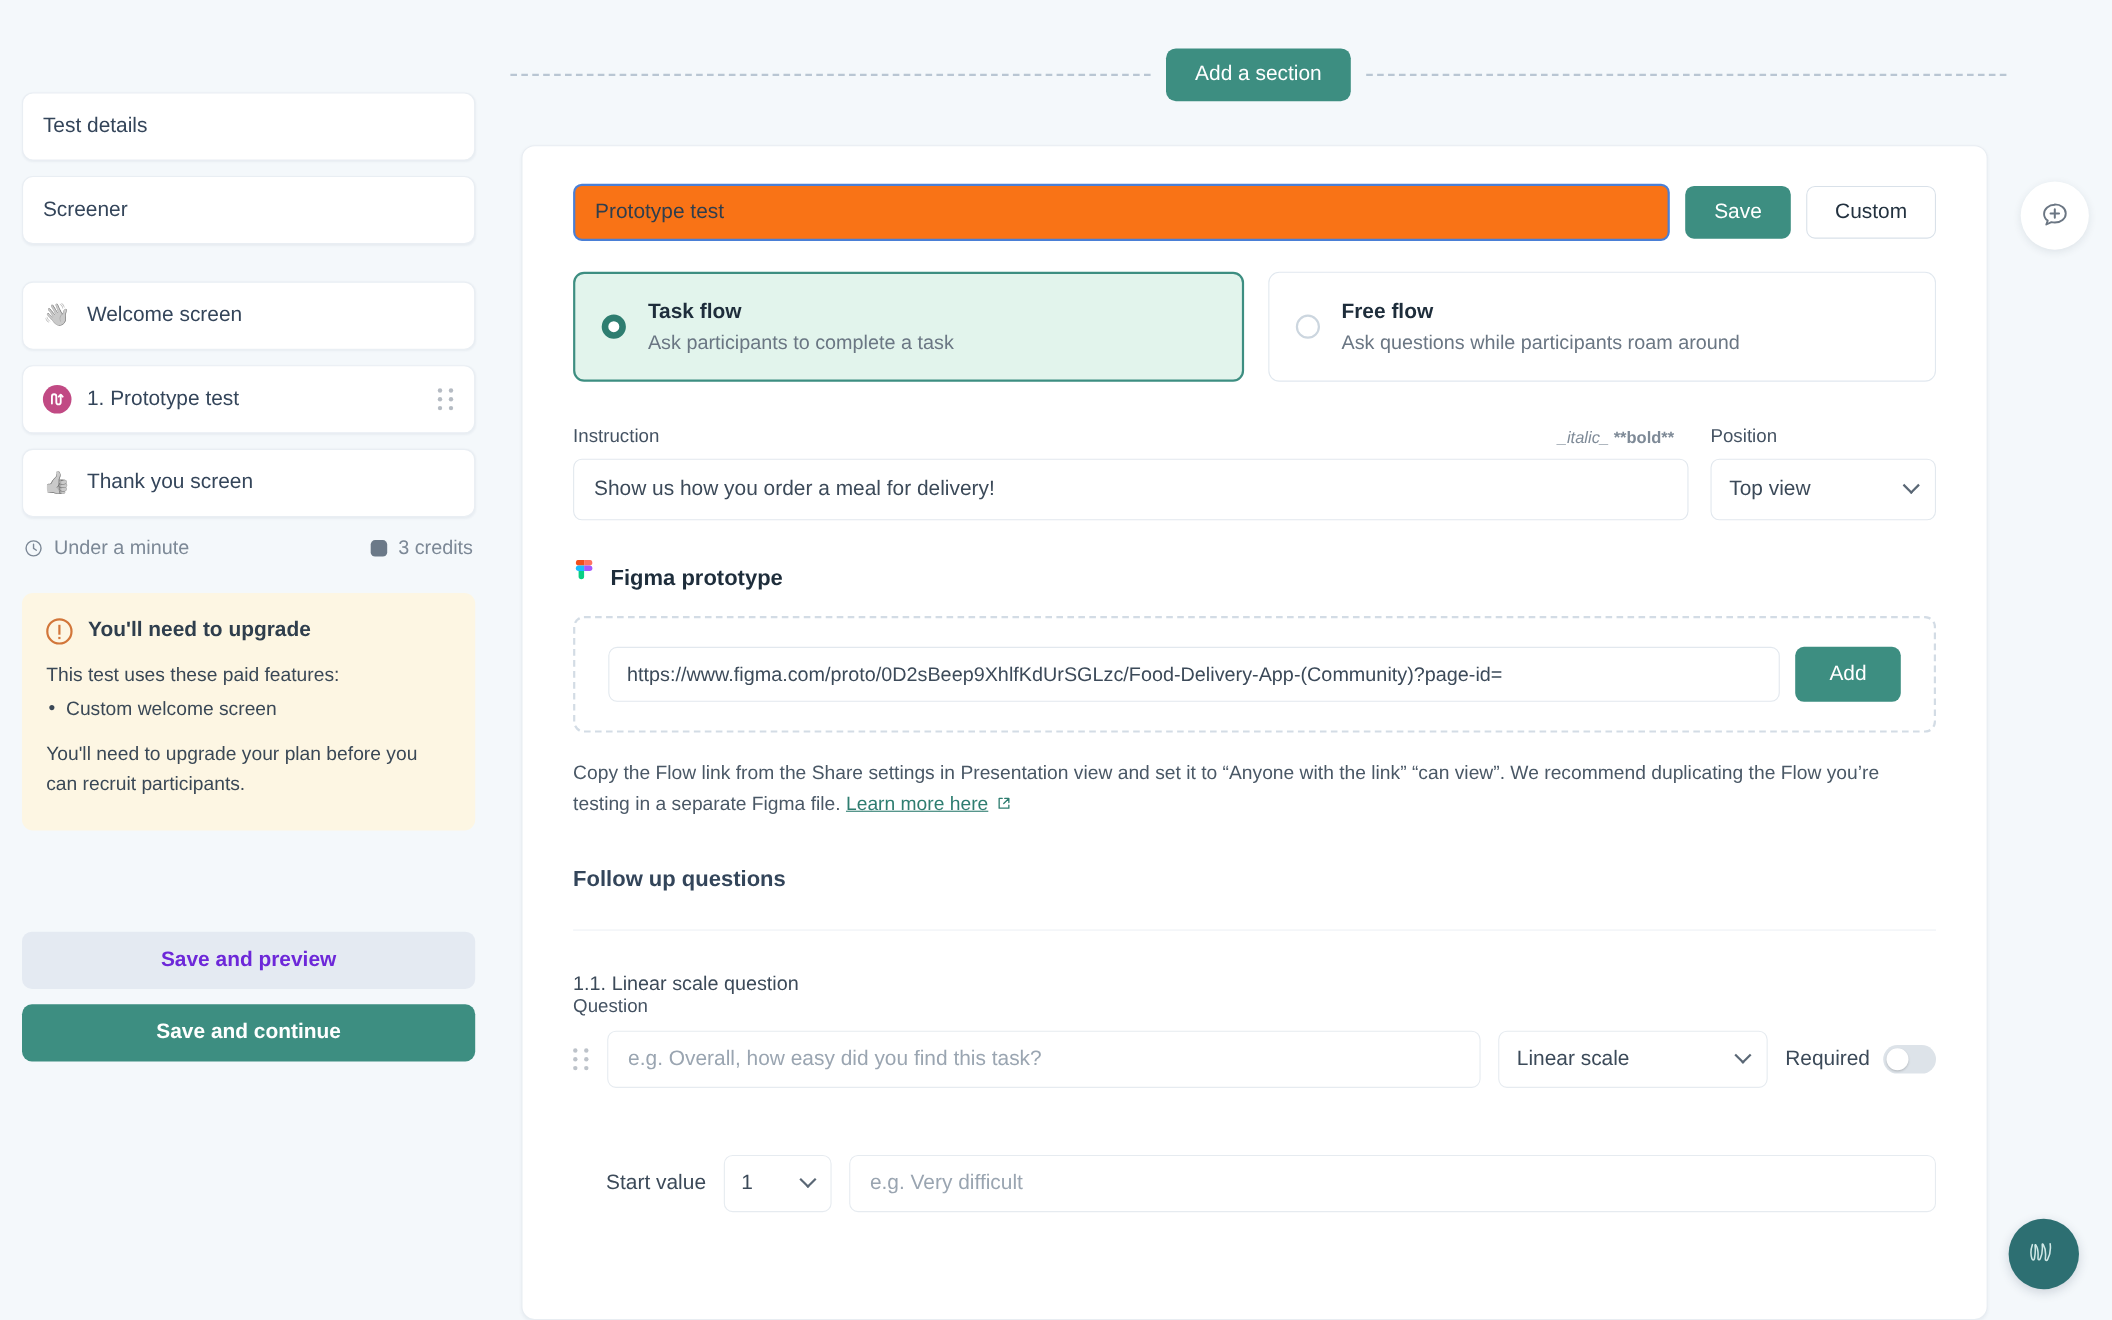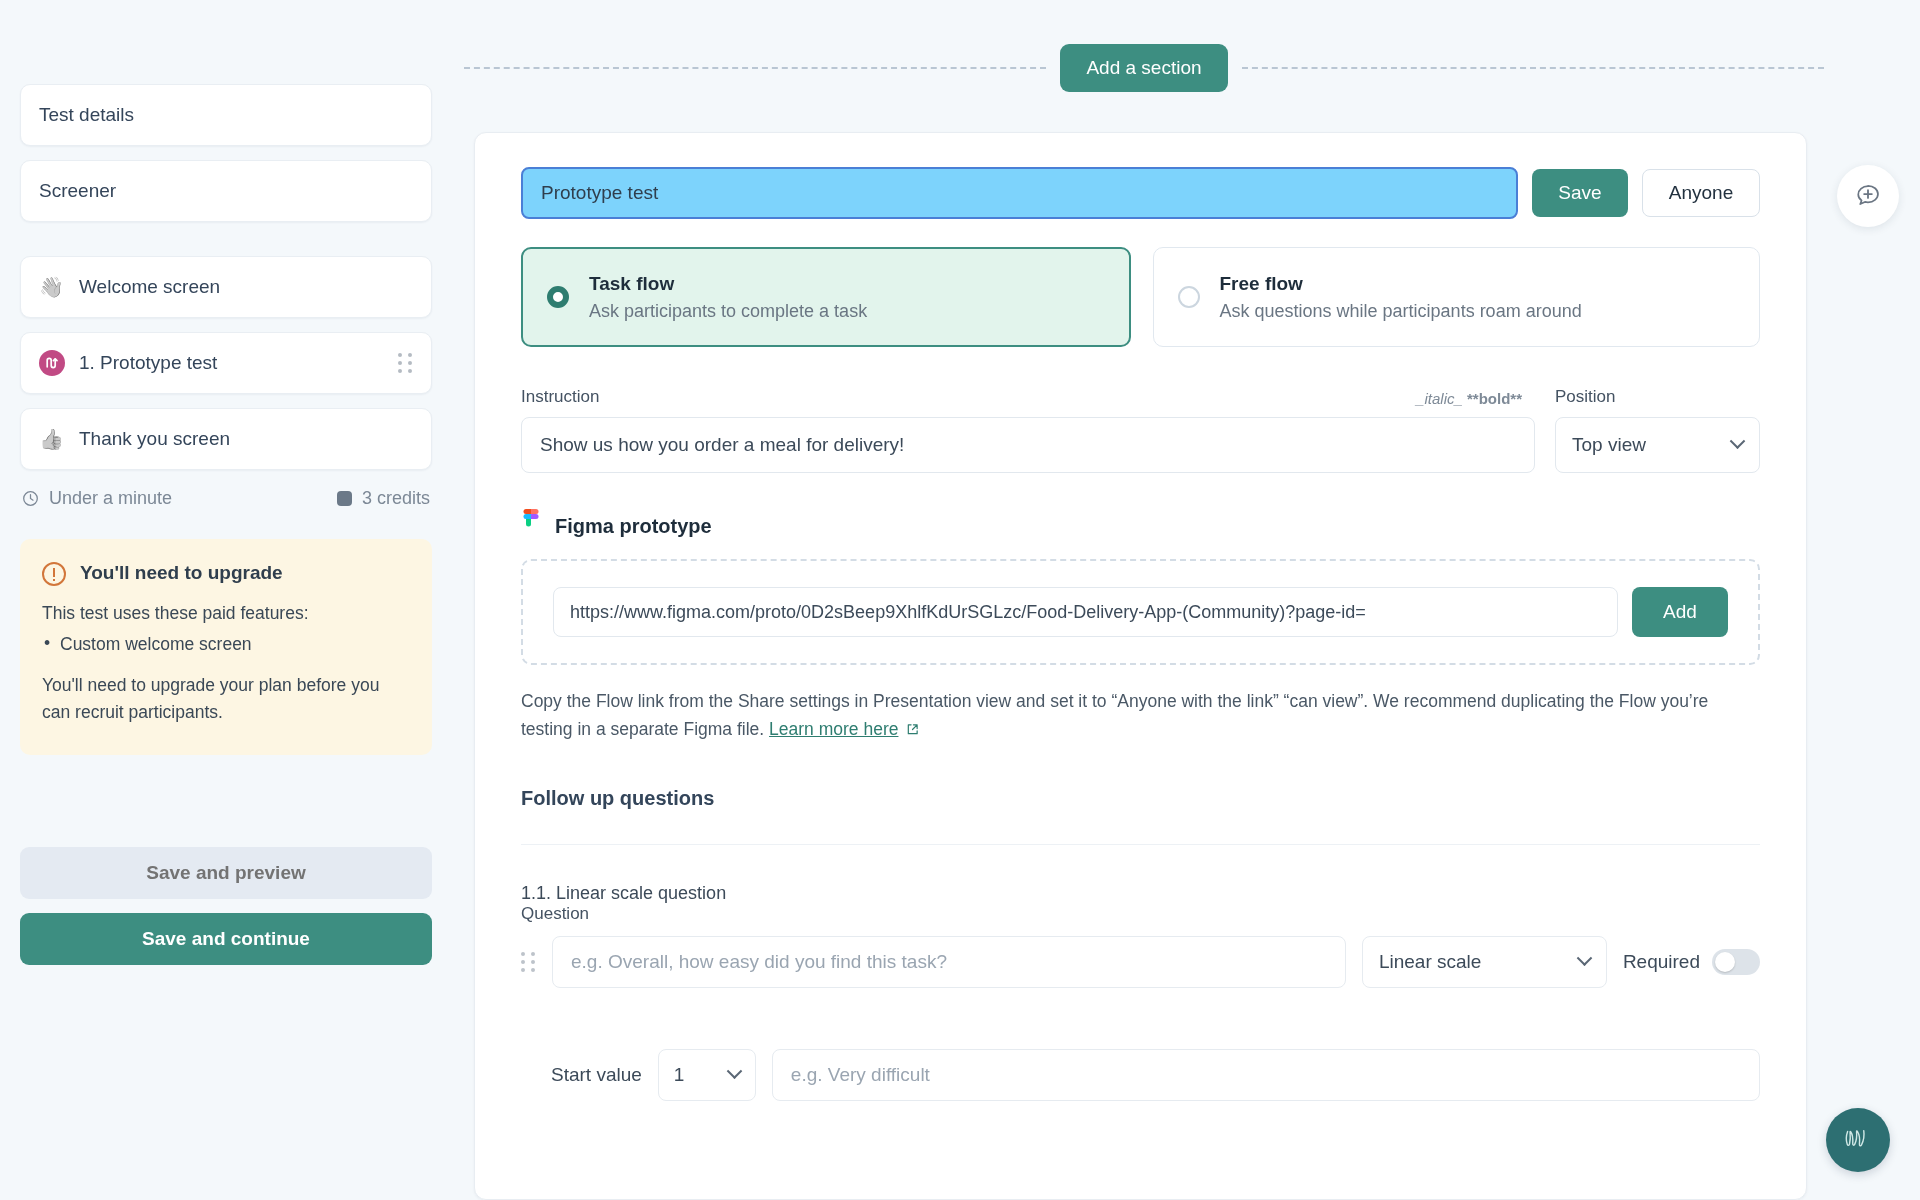--- a/index.html
+++ b/index.html
@@ -156,21 +156,21 @@
     border: none;
     font-size: 19px;
     font-weight: bold;
     cursor: pointer;
     font-family: "Liberation Sans", sans-serif;
     display: flex;
     align-items: center;
     justify-content: center;
     margin-bottom: 14px;
   }
-  .btn-preview { background: #e4eaf2; color: #737373; }
+  .btn-preview { background: #e4eaf2; color: #6d28d9; }
   .btn-continue { background: #3d8e81; color: #ffffff; }
 
   
   .main {
     position: absolute;
     left: 452px; top: 0;
     width: 1468px;
     height: 1200px;
   }
 
@@ -219,21 +219,21 @@
   .title-input {
     flex: 1;
     height: 52px;
     border: 2px solid #4a7fd6;
     border-radius: 8px;
     padding: 0 18px;
     font-size: 19px;
     color: #2f3e4d;
     font-family: "Liberation Sans", sans-serif;
     outline: none;
-    background: #7dd3fc;
+    background: #f97316;
   }
   .btn-save {
     background: #3d8e81;
     color: #fff;
     border: none;
     border-radius: 8px;
     height: 48px;
     min-width: 96px;
     font-size: 19px;
     cursor: pointer;
@@ -618,21 +618,21 @@
         <path d="M14 8.6v7.2M10.4 12.2h7.2" stroke="#6b7683" stroke-width="1.7" stroke-linecap="round"></path>
       </svg>
     </div>
 
     <section class="section-card">
       <div class="card-pad">
 
         <div class="title-row">
           <input class="title-input" type="text" value="Prototype test" style="">
           <button class="btn-save">Save</button>
-          <button class="btn-cancel">Anyone</button>
+          <button class="btn-cancel">Custom</button>
         </div>
 
         <div class="flow-row">
           <div class="flow-card selected">
             <span class="radio on"></span>
             <span>
               <div class="flow-title">Task flow</div>
               <div class="flow-sub">Ask participants to complete a task</div>
             </span>
           </div>

